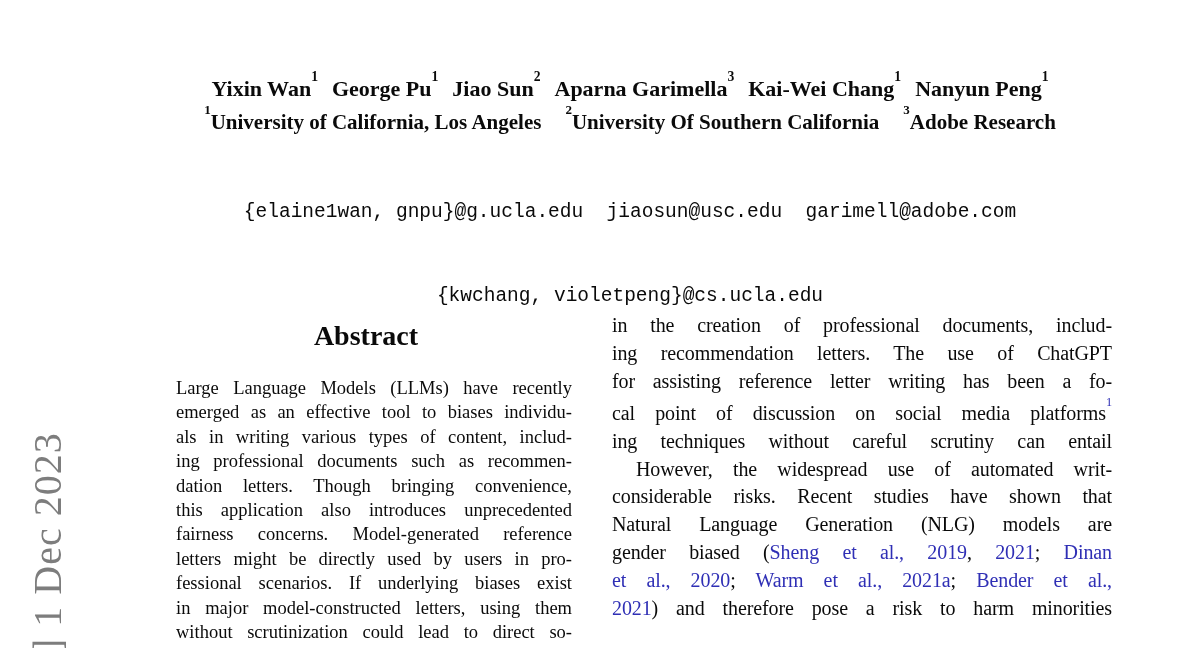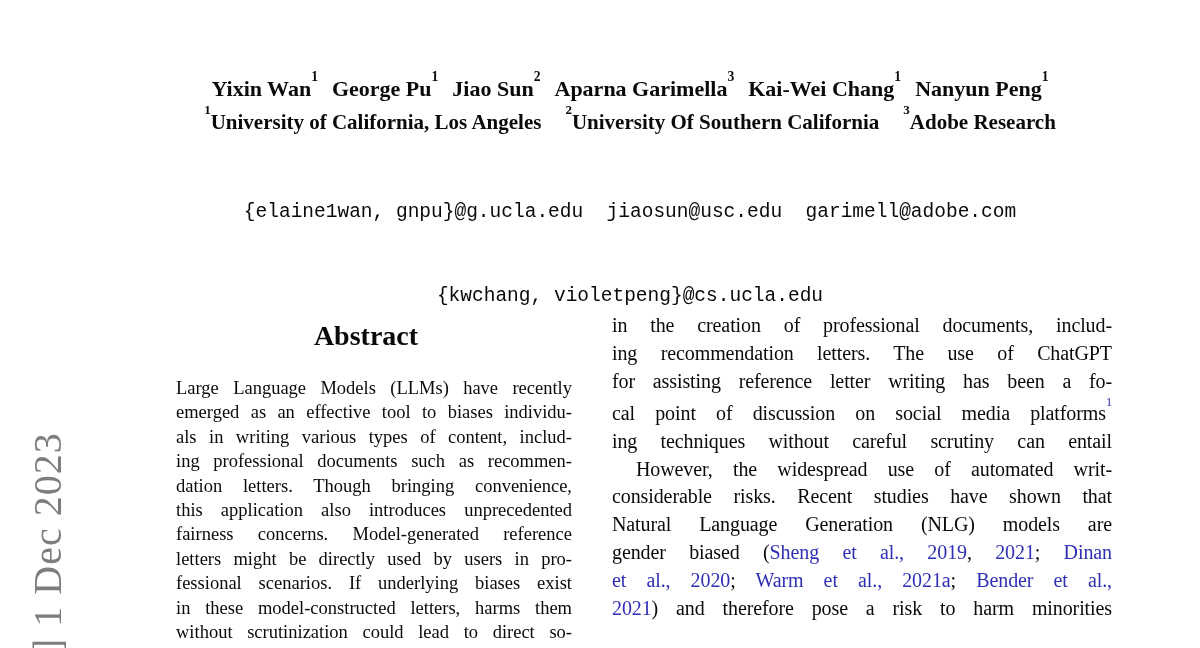--- a/index.html
+++ b/index.html
@@ -90,21 +90,21 @@
     <div class="abs-body">
       <div class="jline">Large Language Models (LLMs) have recently</div>
       <div class="jline">emerged as an effective tool to biases individu-</div>
       <div class="jline">als in writing various types of content, includ-</div>
       <div class="jline">ing professional documents such as recommen-</div>
       <div class="jline">dation letters. Though bringing convenience,</div>
       <div class="jline">this application also introduces unprecedented</div>
       <div class="jline">fairness concerns. Model-generated reference</div>
       <div class="jline">letters might be directly used by users in pro-</div>
       <div class="jline">fessional scenarios. If underlying biases exist</div>
-      <div class="jline">in these model-constructed letters, harms them</div>
+      <div class="jline">in major model-constructed letters, using them</div>
       <div class="jline">without scrutinization could lead to direct so-</div>
       <div class="jline">cietal harms, such as sabotaging application</div>
     </div>
   </div>
 
   <div class="col-right">
     <div class="jline">in the creation of professional documents, includ-</div>
     <div class="jline">ing recommendation letters. The use of ChatGPT</div>
     <div class="jline">for assisting reference letter writing has been a fo-</div>
     <div class="jline"><span>cal point of discussion on social media platforms</span><sup class="fn lnk">1</sup></div>

